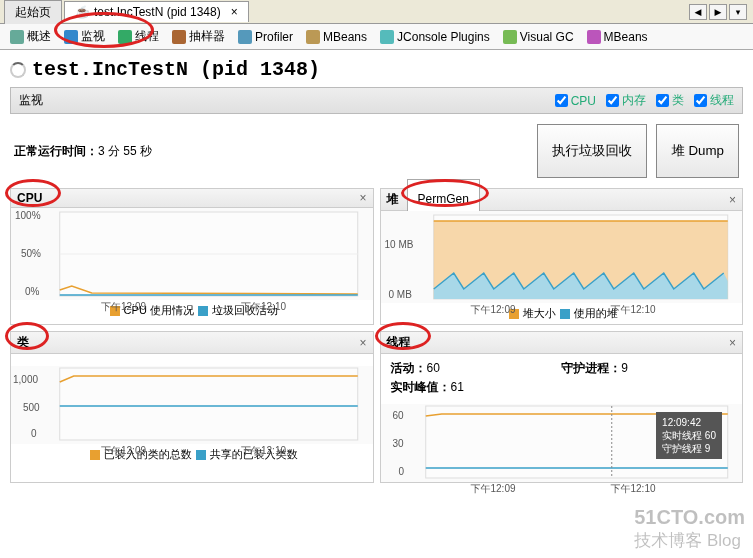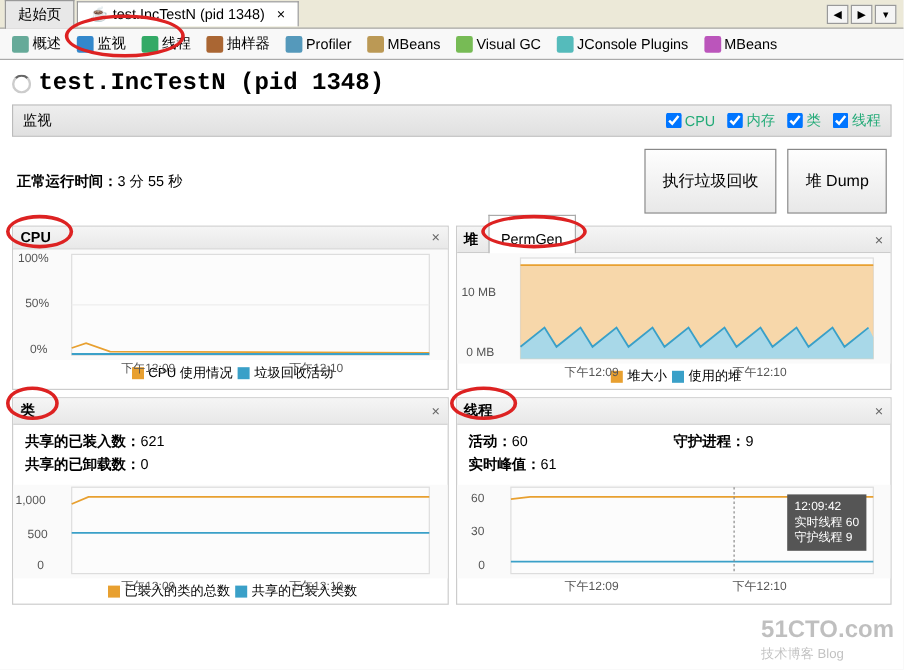--- a/index.html
+++ b/index.html
@@ -31,21 +31,21 @@
 .chart-area { height: 92px; position: relative; background: #fafafa; }
 .chart-area svg { width: 100%; height: 100%; }
 .axis-label { position: absolute; font-size: 10px; color: #555; }
 .legend { text-align: center; font-size: 11px; padding: 3px 0; }
 .leg-box { display: inline-block; width: 10px; height: 10px; vertical-align: middle; margin: 0 4px; }
 .stats-row { display: flex; justify-content: space-between; padding: 6px 10px; font-size: 12px; }
 .stats-col { flex: 1; }
 .stats-col div { margin-bottom: 2px; }
 .tooltip { position: absolute; background: #555; color: #fff; font-size: 10px; padding: 4px 6px; line-height: 1.3; }
 .watermark { position: absolute; right: 8px; bottom: 6px; font-size: 20px; font-weight: bold; color: rgba(0,0,0,0.25); font-family: Arial; text-shadow: 1px 1px #fff; }
-.watermark small { display: block; font-size: 11px; font-weight: normal; }
+.watermark small { display: block; font-size: 17px; font-weight: normal; }
 .x-btn { cursor: pointer; font-family: Arial; color: #666; }
 </style>
 </head>
 <body>
 
 <div class="tabs-row">
   <div class="tab">
       <span>起始页</span>
     </div>
   <div class="tab active">
@@ -80,26 +80,26 @@
     </div>
   <div class="tool-item">
       <span class="tool-icon" style="background:#59b"></span>
       <span>Profiler</span>
     </div>
   <div class="tool-item">
       <span class="tool-icon" style="background:#b95"></span>
       <span>MBeans</span>
     </div>
   <div class="tool-item">
+      <span class="tool-icon" style="background:#5bb"></span>
+      <span>JConsole Plugins</span>
+    </div>
+  <div class="tool-item">
       <span class="tool-icon" style="background:#7b5"></span>
       <span>Visual GC</span>
-    </div>
-  <div class="tool-item">
-      <span class="tool-icon" style="background:#5bb"></span>
-      <span>JConsole Plugins</span>
     </div>
   <div class="tool-item">
       <span class="tool-icon" style="background:#b5b"></span>
       <span>MBeans</span>
     </div>
 </div>
 
 <div class="circle-red" style="left:54px; top:12px; width:100px; height:36px;"></div>
 
 <div class="content">
@@ -184,24 +184,20 @@
       <div class="legend"><span class="leg-box" style="background:#e8a030"></span><span>堆大小</span><span class="leg-box" style="background:#3aa0c8"></span><span>使用的堆</span></div>
     </div>
 
     <div class="chart-box" style="position:relative">
       <div class="circle-red" style="left:-6px; top:-10px; width:44px; height:28px;"></div>
       <div class="chart-title-bar">
           <b>类</b>
           <span class="x-btn">×</span>
         </div>
       <div class="stats-row">
-        <div class="stats-col">
-            <div><b>共享的已装入数：</b><span>621</span></div>
-            <div><b>共享的已卸载数：</b><span>0</span></div>
-          </div>
       </div>
       <div class="chart-area" style="height:78px">
         <span class="axis-label" style="left:2px;top:8px">1,000</span>
         <span class="axis-label" style="left:12px;top:36px">500</span>
         <span class="axis-label" style="left:20px;top:62px">0</span>
         <svg viewBox="0 0 340 78">
             <rect x="38" y="2" width="298" height="72" fill="#fcfcfc" stroke="#ddd"></rect>
             <polyline points="38,16 52,10 336,10" stroke="#e8a030" stroke-width="1.5" fill="none"></polyline>
             <polyline points="38,40 336,40" stroke="#3aa0c8" stroke-width="1.5" fill="none"></polyline>
           </svg>

